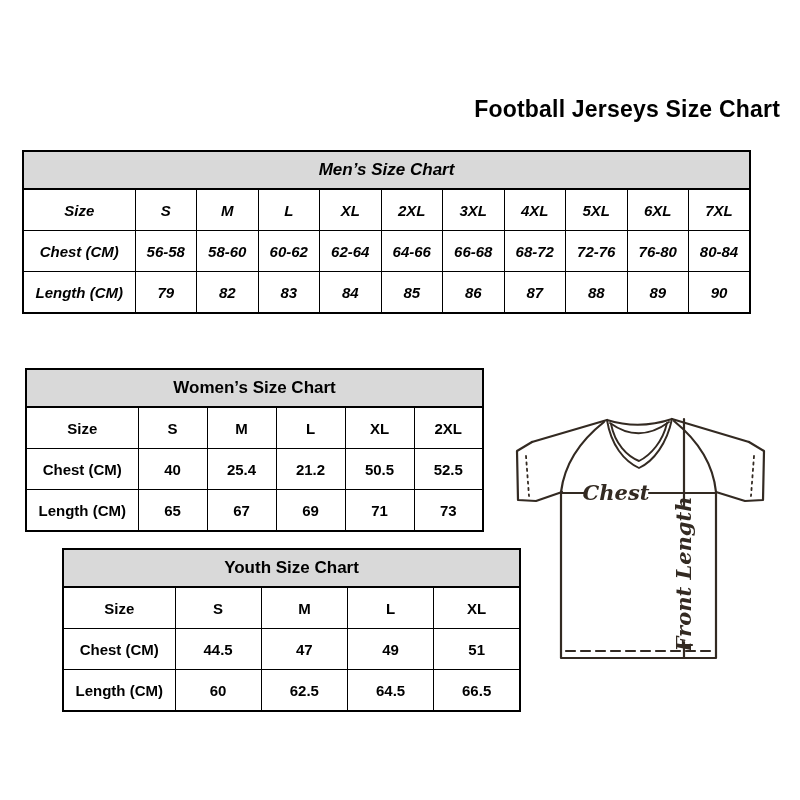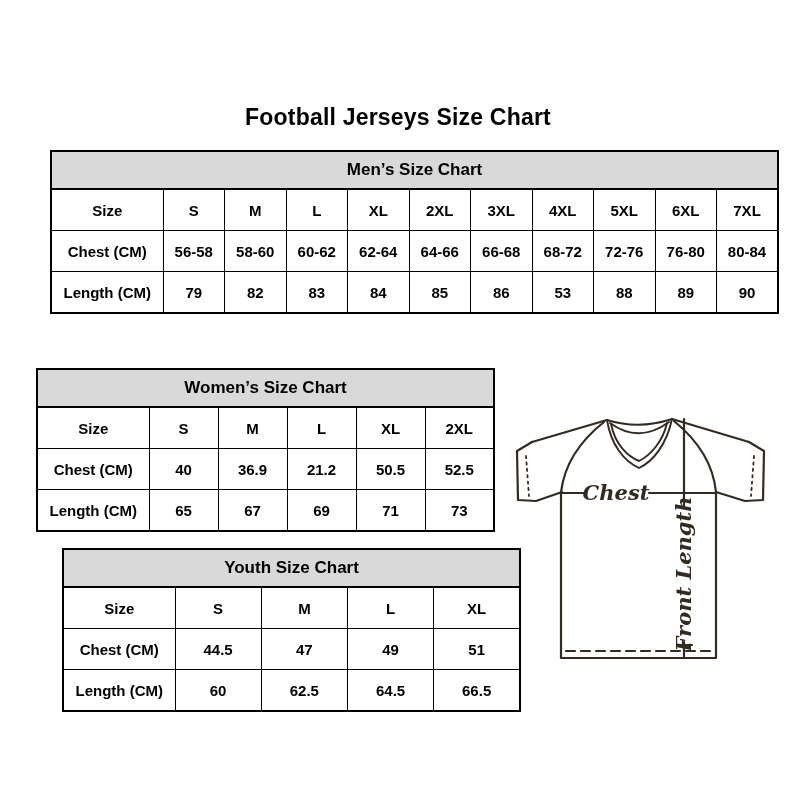--- a/index.html
+++ b/index.html
@@ -1,36 +1,36 @@
 <!DOCTYPE html>
 <html><head>
 <meta charset="utf-8">
 <style>
   html,body{margin:0;padding:0;background:#ffffff;}
   .page{
     position:relative;width:800px;height:800px;background:#ffffff;overflow:hidden;
     font-family:"Liberation Sans",sans-serif;color:#000;
   }
   .page-title{
-    position:absolute;left:0;top:96px;width:780px;margin:8px;
-    text-align:center;font-size:23px;font-weight:bold;letter-spacing:.2px;
+    position:absolute;left:0;top:96px;width:780px;margin:0;
+    text-align:right;font-size:23px;font-weight:bold;letter-spacing:.2px;
   }
   table.size-table{
     position:absolute;border-collapse:collapse;table-layout:fixed;
     border:2px solid #000;background:#fff;
   }
   table.size-table td{
     border:1px solid #000;text-align:center;vertical-align:middle;
     font-weight:bold;font-size:15px;padding:0;height:40px;overflow:hidden;
   }
   table.size-table td.caption{
     background:#d9d9d9;font-size:17px;height:36px;border-bottom:2px solid #000;
   }
-  table.mens{left:50px;top:150px;width:727px;}
-  table.womens{left:36px;top:368px;width:457px;padding-left:44px;}
+  table.mens{left:22px;top:150px;width:727px;font-style:italic;}
+  table.womens{left:25px;top:368px;width:457px;padding-left:44px;}
   table.youth{left:38px;top:548px;width:457px;margin-left:24px;}
   .jersey-wrap{position:absolute;left:504px;top:404px;width:272px;height:272px;}
   .jersey-wrap svg{display:block;width:272px;height:272px;}
   .diag-label{
     font-family:"DejaVu Serif",serif;font-style:italic;font-weight:bold;
     font-size:21px;fill:#332a22;
   }
 </style>
 </head>
 <body>
@@ -77,21 +77,21 @@
           <td>80-84</td>
         </tr>
         <tr>
           <td>Length (CM)</td>
           <td>79</td>
           <td>82</td>
           <td>83</td>
           <td>84</td>
           <td>85</td>
           <td>86</td>
-          <td>53</td>
+          <td>87</td>
           <td>88</td>
           <td>89</td>
           <td>90</td>
         </tr>
       </tbody>
   </table>
 
   <table class="size-table womens">
     <colgroup>
       <col style="width:112px">
@@ -107,21 +107,21 @@
           <td>Size</td>
           <td>S</td>
           <td>M</td>
           <td>L</td>
           <td>XL</td>
           <td>2XL</td>
         </tr>
         <tr>
           <td>Chest (CM)</td>
           <td>40</td>
-          <td>36.9</td>
+          <td>25.4</td>
           <td>21.2</td>
           <td>50.5</td>
           <td>52.5</td>
         </tr>
         <tr>
           <td>Length (CM)</td>
           <td>65</td>
           <td>67</td>
           <td>69</td>
           <td>71</td>

